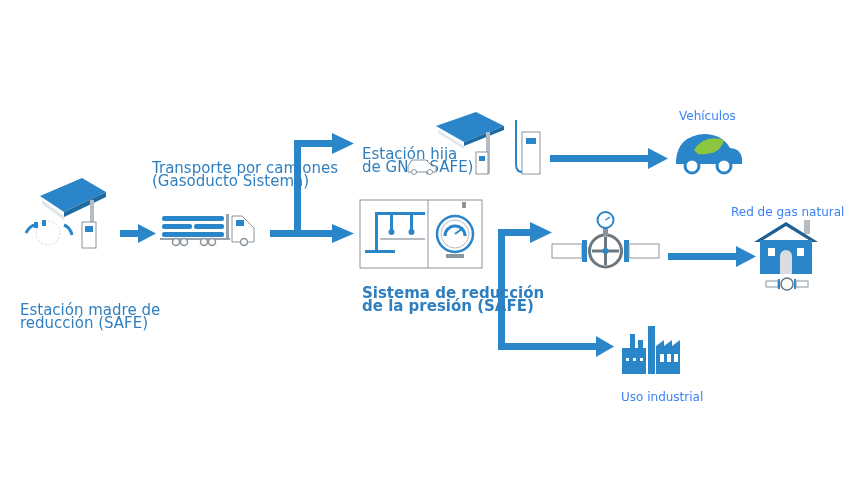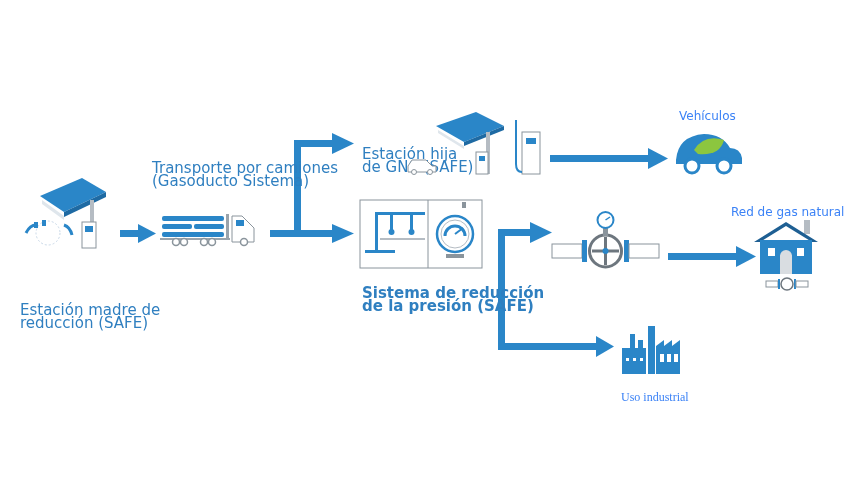--- a/index.html
+++ b/index.html
@@ -192,13 +192,13 @@
     <g fill="#fff">
       <rect x="8" y="34" width="3" height="3"></rect>
       <rect x="15" y="34" width="3" height="3"></rect>
       <rect x="22" y="34" width="3" height="3"></rect>
       <rect x="42" y="30" width="4" height="8"></rect>
       <rect x="49" y="30" width="4" height="8"></rect>
       <rect x="56" y="30" width="4" height="8"></rect>
     </g>
   </g>
 </svg>
-<div class="lbl-big" style="left:621px;top:390px;font-family:Liberation Serif, serif;">Uso industrial</div>
+<div class="lbl-big" style="left:621px;top:390px;">Uso industrial</div>
 
 </body></html>

